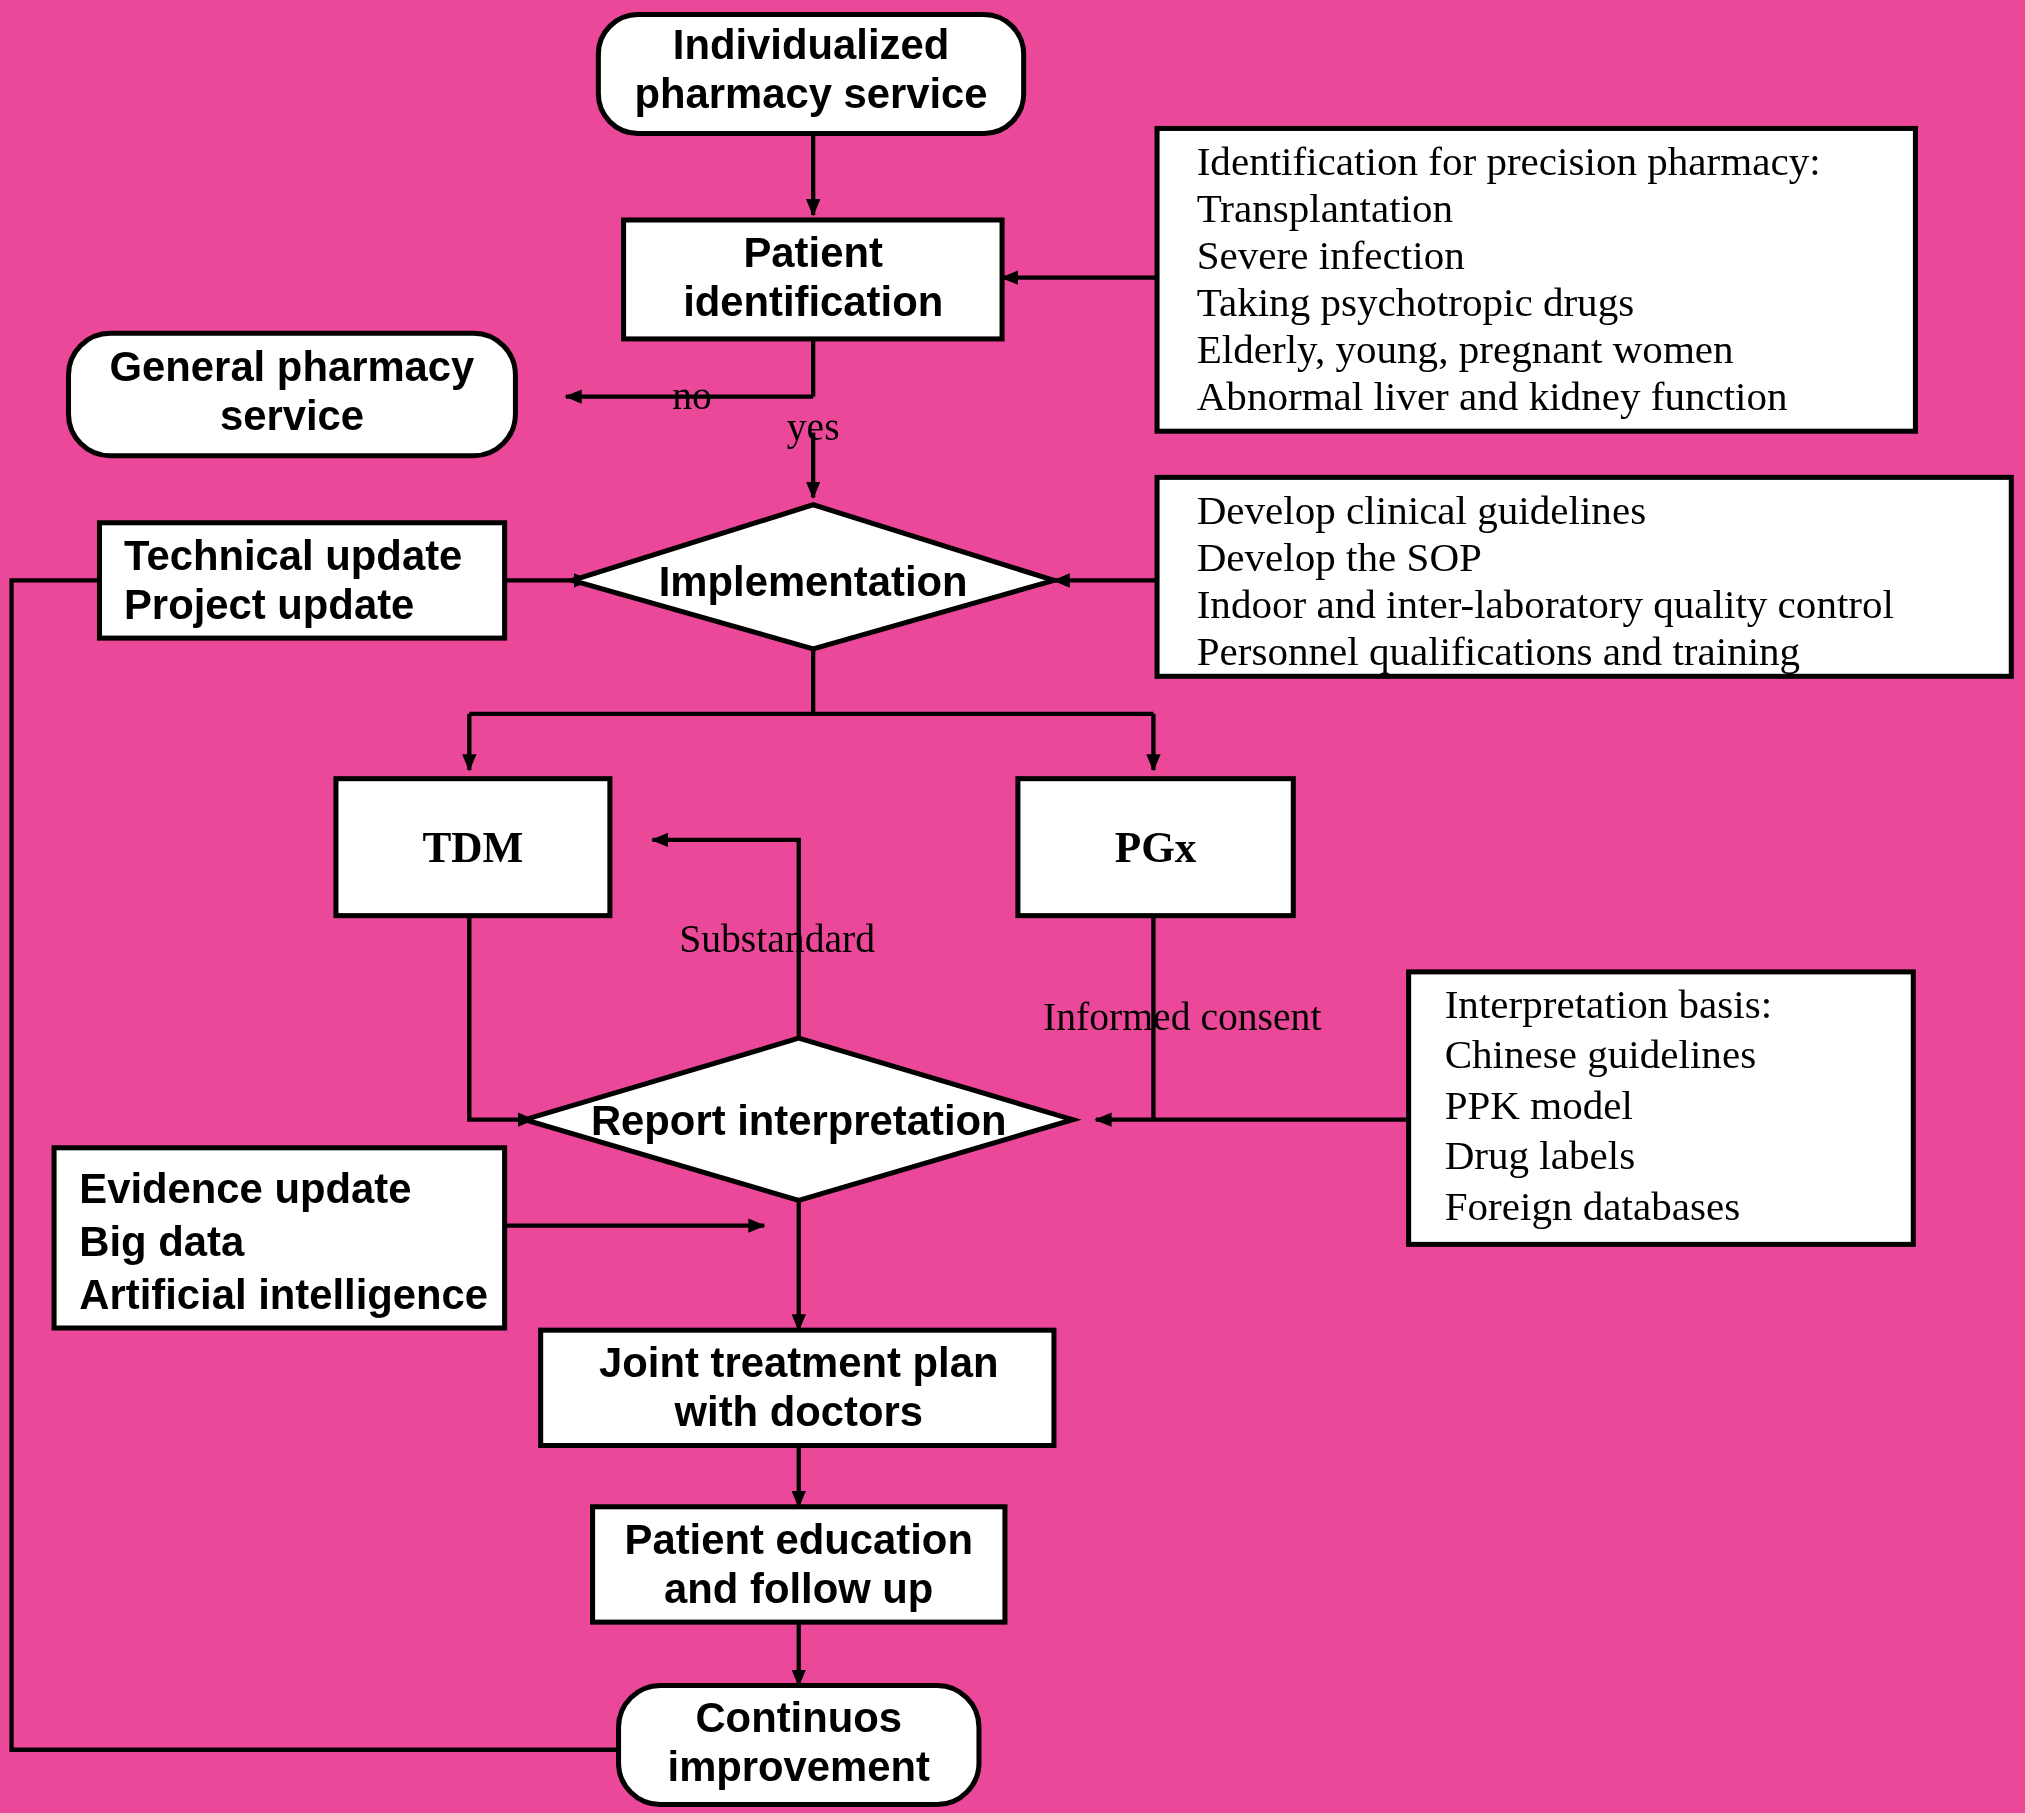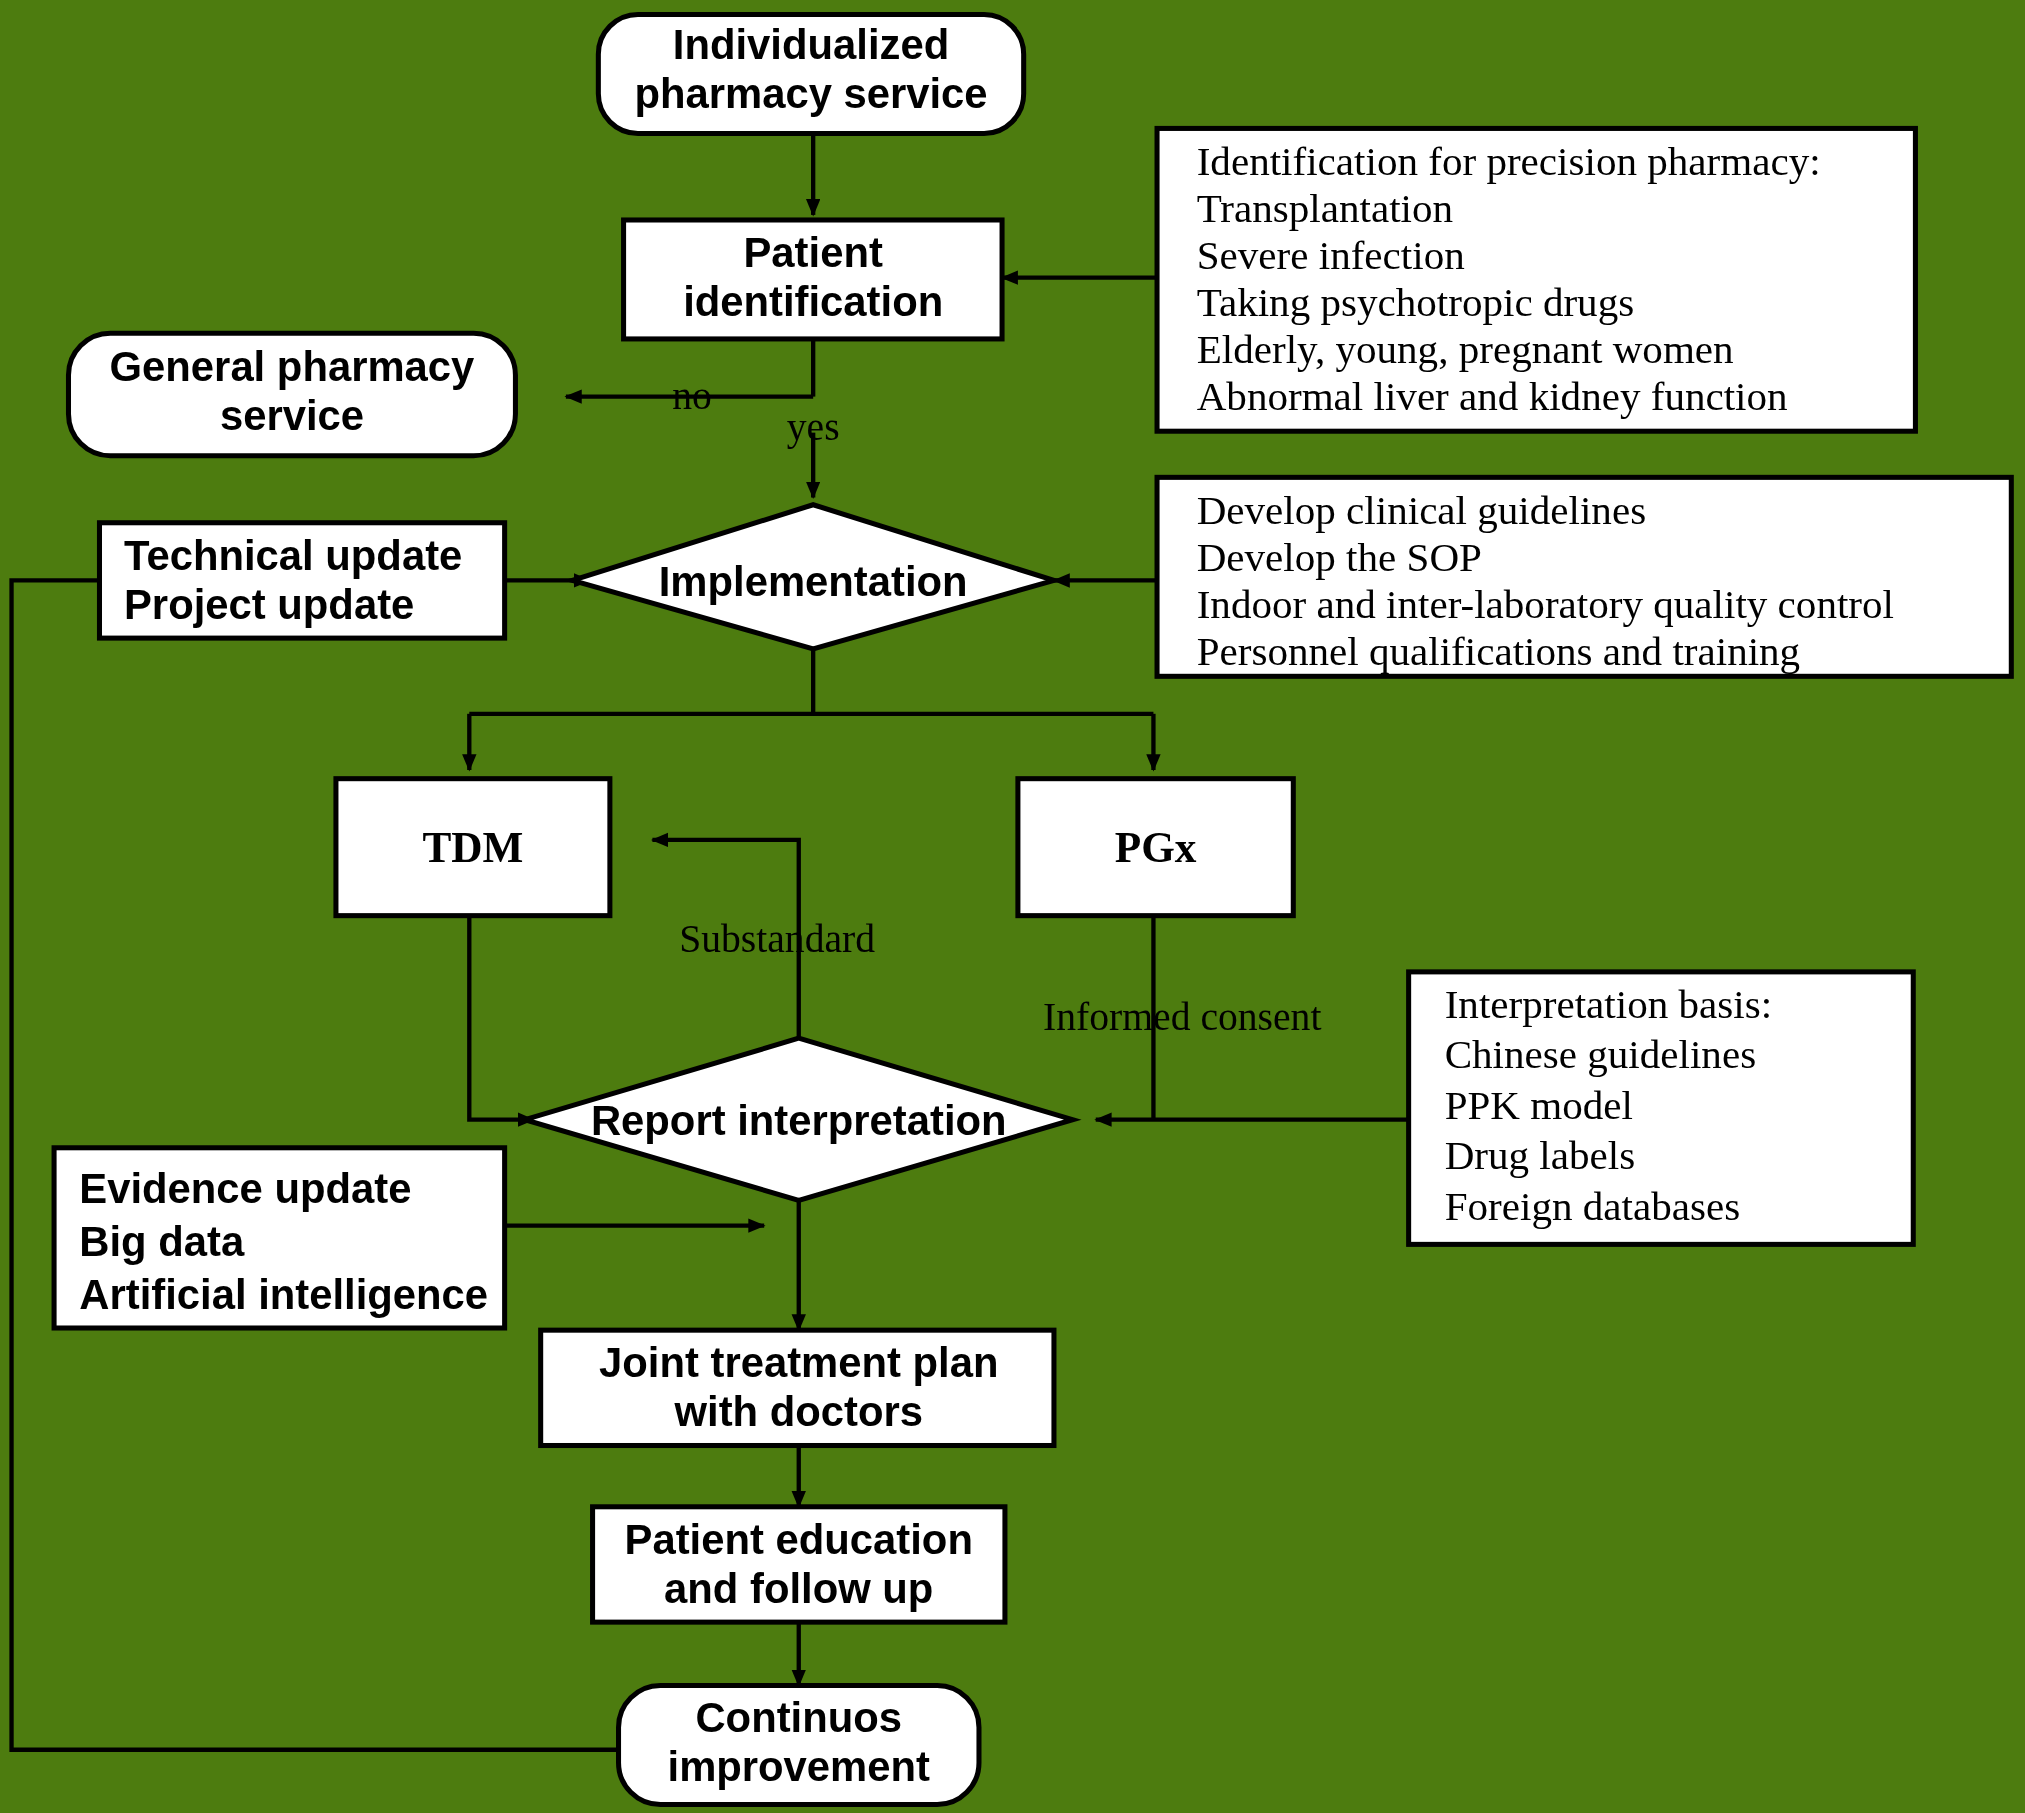--- a/index.html
+++ b/index.html
@@ -1,17 +1,17 @@
 <!DOCTYPE html>
 <html style="font-size:11.5px"><head>
 <meta charset="utf-8">
 <style>
   html,body{margin:0;padding:0;background:#ffffff;}
   body{font-family:"Liberation Sans",sans-serif;}
-  #stage{position:relative;width:2025px;height:1814px;background:#4d7c0f;overflow:hidden;}
+  #stage{position:relative;width:2025px;height:1814px;background:#ec4899;overflow:hidden;}
   svg#flow{position:absolute;left:0;top:0;width:2025px;height:1814px;display:block;}
   .node-bold{font-family:"Liberation Sans",sans-serif;font-weight:bold;}
   .node-serif{font-family:"Liberation Serif",serif;font-weight:normal;}
   text{fill:#000;}
 </style>
 </head>
 <body>
 
 <div id="stage">
 <svg id="flow" viewBox="0 0 2809 2516" xmlns="http://www.w3.org/2000/svg">

